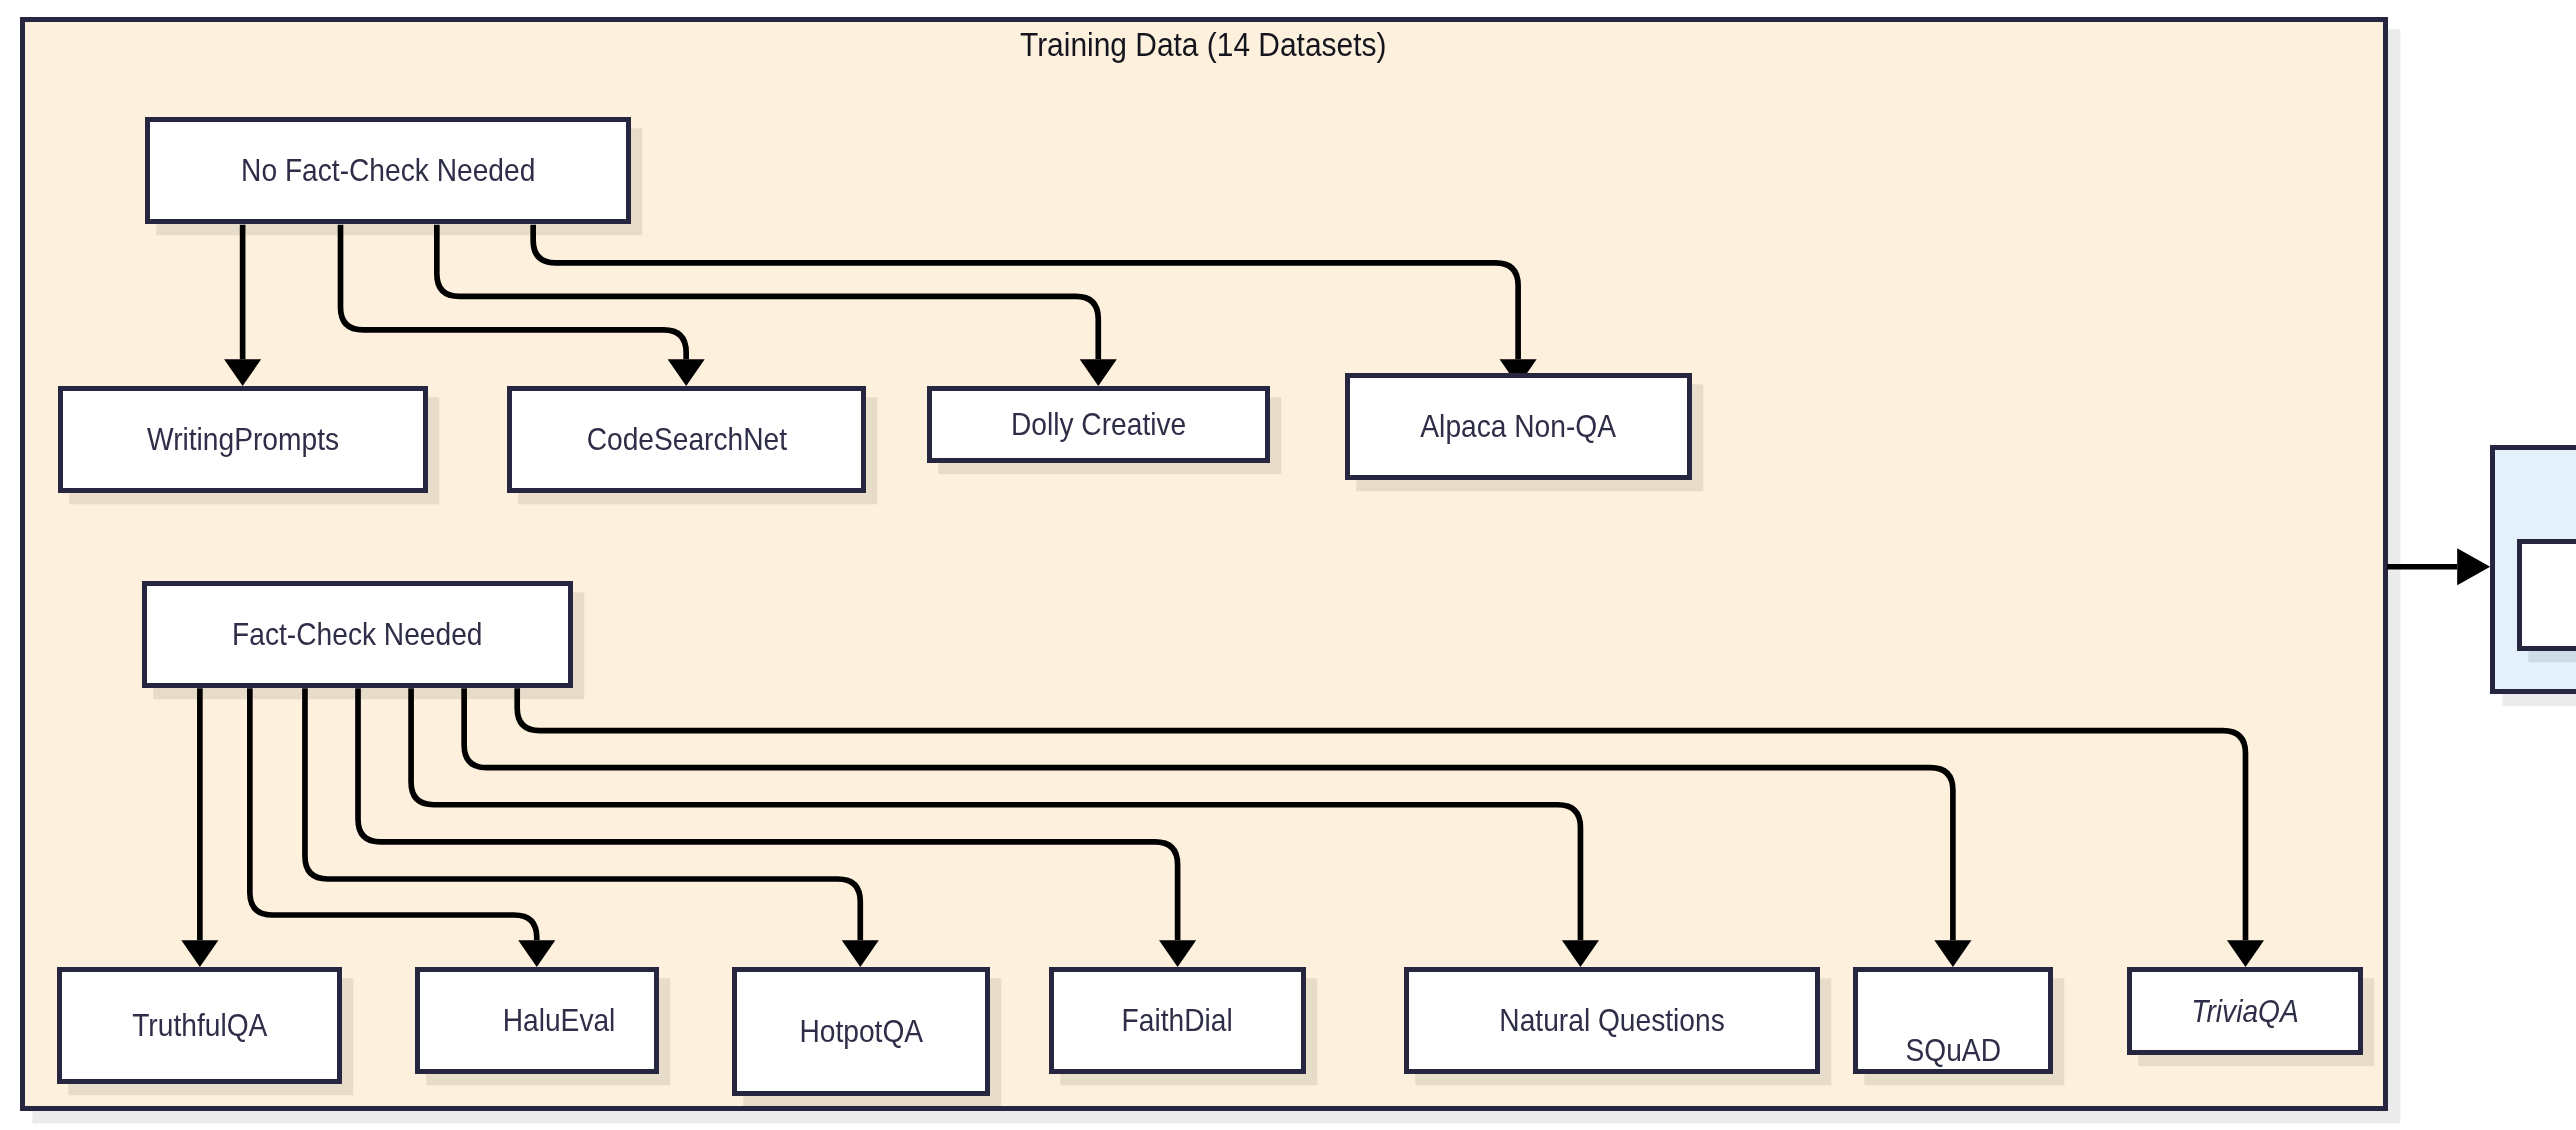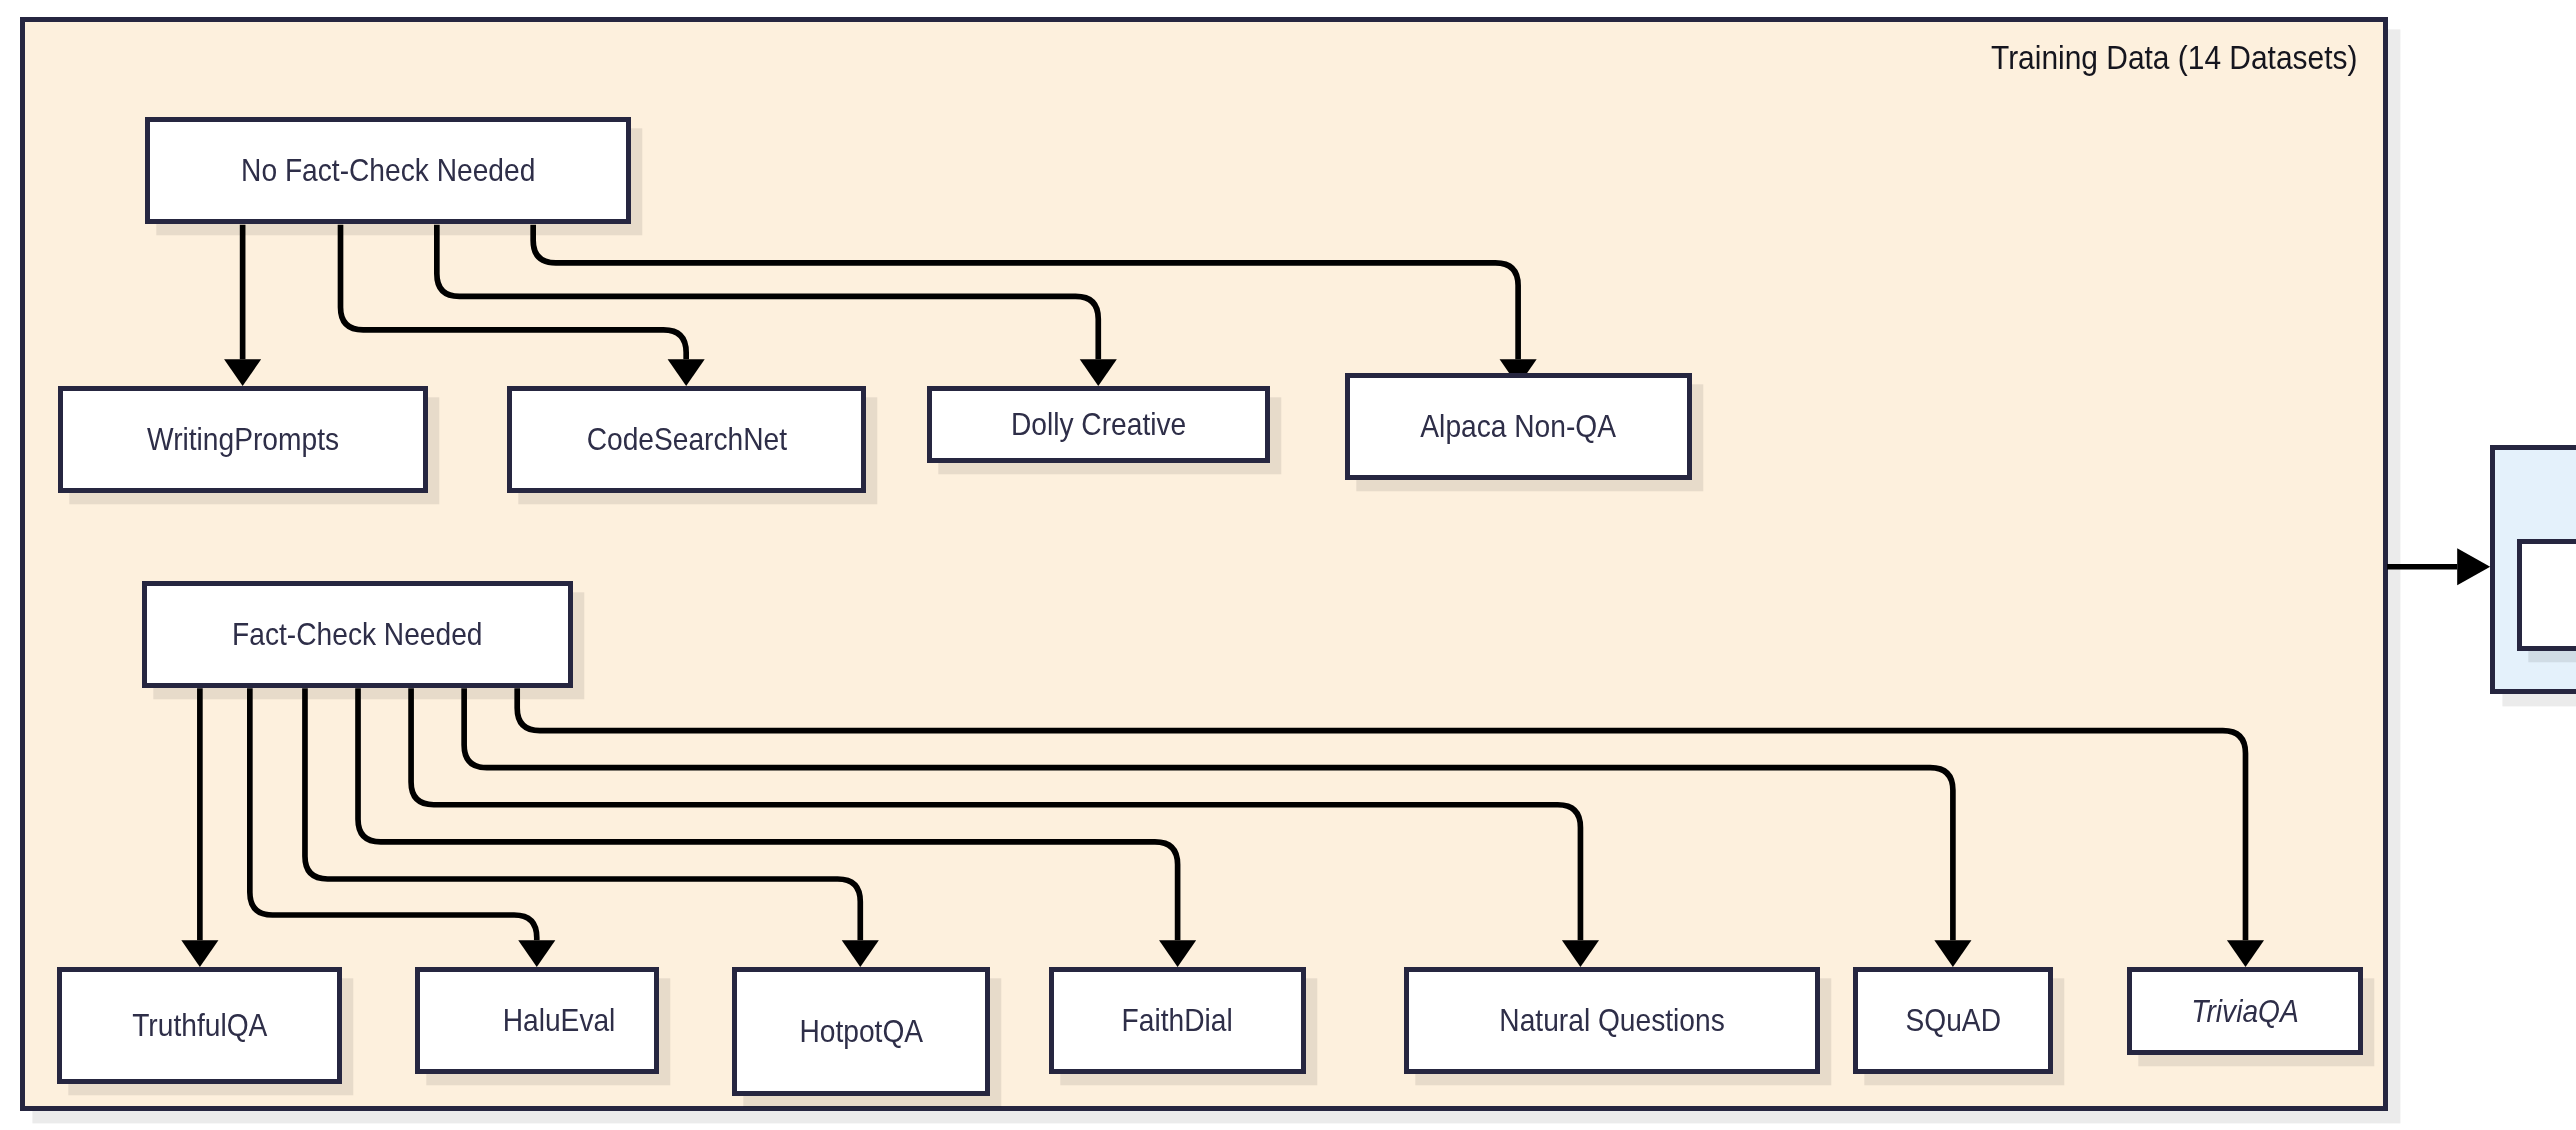--- a/index.html
+++ b/index.html
@@ -26,22 +26,22 @@
     width: 2368px; height: 1094px;
     background: #fdf0dd;
   }
   .subgraph.sentinel {
     left: 2490px; top: 445px;
     width: 1309px; height: 249px;
     background: #e4f1fb;
   }
   .subgraph-title {
     width: 100%;
-    padding-top: 16px;
-    text-align: right;
+    padding-top: 3px;
+    text-align: center;
     font-size: 34px;
     color: #15151e;
     white-space: nowrap;
   }
   .edges {
     position: absolute;
     left: 0; top: 0;
     pointer-events: none;
   }
   .edges path {
@@ -179,21 +179,21 @@
   </div>
   <div class="node" style="left:732px; top:967px; width:258px; height:129px;">
     <span class="lbl">HotpotQA</span>
   </div>
   <div class="node" style="left:1049px; top:967px; width:257px; height:107px;">
     <span class="lbl">FaithDial</span>
   </div>
   <div class="node" style="left:1372px; top:967px; width:416px; height:107px;margin-left:32px;">
     <span class="lbl">Natural Questions</span>
   </div>
-  <div class="node" style="left:1853px; top:967px; width:200px; height:107px;">
+  <div class="node" style="left:1853px; top:967px; width:200px; height:107px;align-items:flex-end;">
     <span class="lbl">SQuAD</span>
   </div>
   <div class="node" style="left:2127px; top:967px; width:236px; height:88px;font-style:italic;">
     <span class="lbl">TriviaQA</span>
   </div>
 
   <div class="node" style="left:2517px; top:539px; width:405px; height:112px;">
     
   </div>
 

